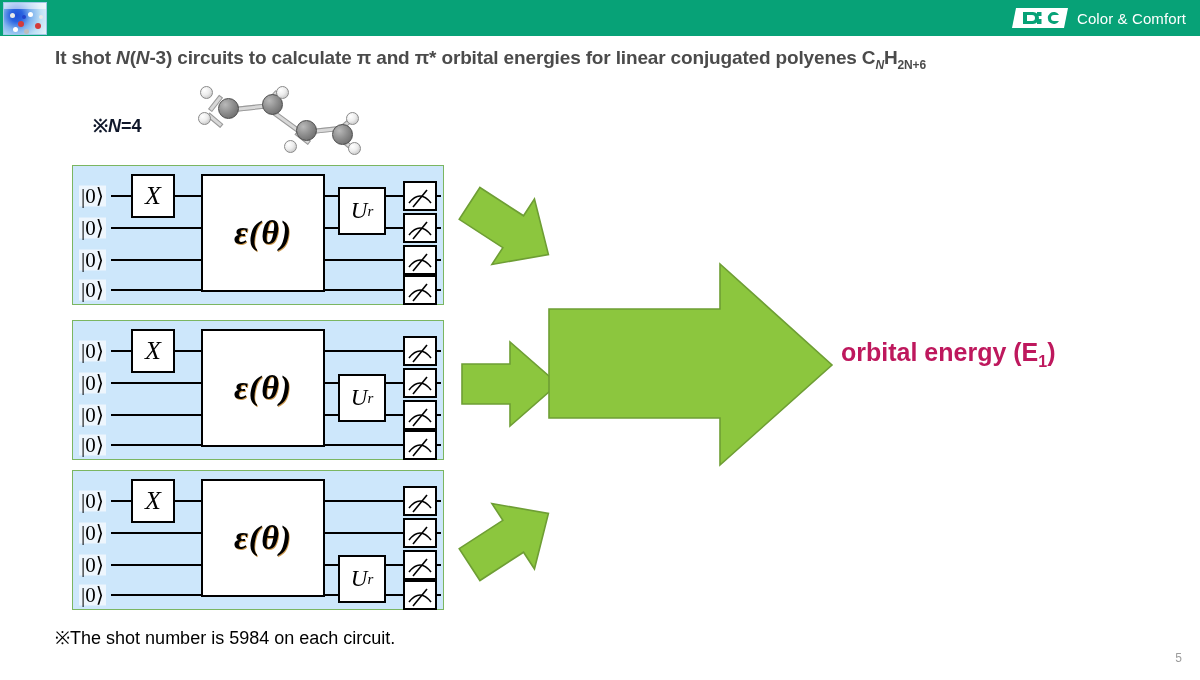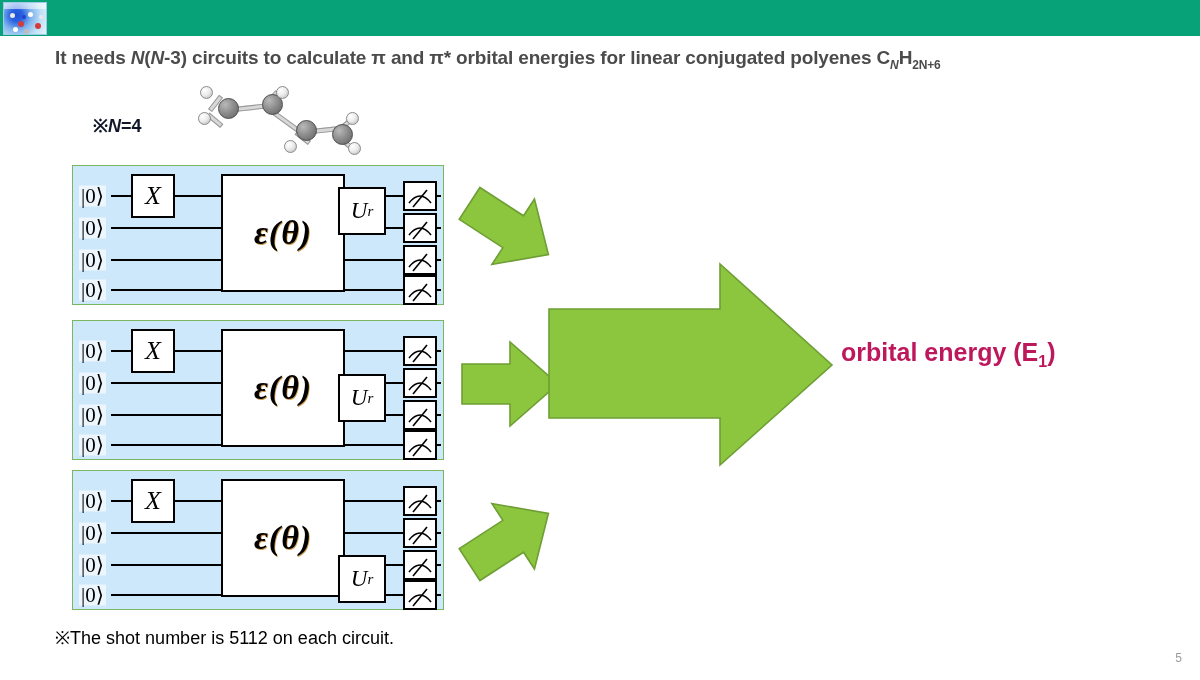--- a/index.html
+++ b/index.html
@@ -101,21 +101,21 @@
   }
   .wire { position: absolute; height: 2px; background: #000; }
 
   .gate {
     position: absolute; background: #ffffff; border: 2.5px solid #000;
     display: flex; align-items: center; justify-content: center;
     font-family: "Liberation Serif", serif; color: #000;
   }
   .gate-x { width: 44px; height: 44px; font-size: 26px; font-style: italic; }
   .gate-eps {
-    width: 124px; height: 118px; font-size: 34px; margin-left: 20px;
+    width: 124px; height: 118px; font-size: 34px;
   }
   .gate-eps .eps-inner {
     font-style: italic; font-weight: 700; letter-spacing: 1px;
     text-shadow: 0.8px 0.8px 0 rgba(190,120,20,0.75);
   }
   .gate-ur {
     width: 48px; height: 48px; font-size: 23px; font-style: italic;
   }
   .gate-ur sub { font-size: 15px; font-style: italic; }
 
@@ -161,24 +161,38 @@
     <div class="atom" style="left:6px;top:10px;width:5px;height:5px;background:#e8e8e8;"></div>
     <div class="atom" style="left:14px;top:18px;width:6px;height:6px;background:#d43b3b;"></div>
     <div class="atom" style="left:24px;top:9px;width:5px;height:5px;background:#ffffff;"></div>
     <div class="atom" style="left:31px;top:20px;width:6px;height:6px;background:#d43b3b;"></div>
     <div class="atom" style="left:9px;top:24px;width:5px;height:5px;background:#ffffff;"></div>
     <div class="atom" style="left:20px;top:26px;width:5px;height:5px;background:#bdbdbd;"></div>
     <div class="atom" style="left:35px;top:12px;width:4px;height:4px;background:#e8e8e8;"></div>
     <div class="atom" style="left:18px;top:12px;width:4px;height:4px;background:#2244cc;"></div>
   </div>
 
+  <div class="brand">
+    <span class="dic-mark">
+      <svg width="56" height="24" viewBox="0 0 56 24">
+        <polygon points="4,2 56,2 52,22 0,22" fill="#ffffff"></polygon>
+        <g fill="#07A277">
+          <path d="M11,6 h10 a6,6 0 0 1 0,12 h-10 z M15,9 v6 h5 a3,3 0 0 0 0,-6 z"></path>
+          <rect x="25" y="6" width="4.5" height="4"></rect>
+          <rect x="25" y="13" width="4.5" height="5"></rect>
+          <path d="M47,9 a6,6 0 1 0 0,6 h-5 a2.4,2.4 0 1 1 0,-6 z"></path>
+        </g>
+      </svg>
+    </span>
+    <span class="brand-text">Color &amp; Comfort</span>
+  </div>
 </div>
 
 <div class="slide-title">
-  <span>It needs </span><i>N</i><span>(</span><i>N</i><span>-3) circuits to calculate π and π*  orbital energies for linear conjugated polyenes C</span><sub><i>N</i></sub><span>H</span><sub>2N+6</sub>
+  <span>It shot </span><i>N</i><span>(</span><i>N</i><span>-3) circuits to calculate π and π*  orbital energies for linear conjugated polyenes C</span><sub><i>N</i></sub><span>H</span><sub>2N+6</sub>
 </div>
 
 <div class="nnote">
   <span>※</span><i>N</i><span>=4</span>
 </div>
 
 <div class="molecule">
 
   <div class="bond" style="left:28px;top:22px;width:48px;transform:rotate(-6deg);"></div>
   <div class="bond" style="left:72px;top:20px;width:42px;transform:rotate(36deg);"></div>
@@ -350,14 +364,14 @@
     <polygon points="4,47 175,47 175,2 287,103 175,203 175,156 4,156" fill="#8CC63E" stroke="#6E9E34" stroke-width="1.6"></polygon>
   </svg>
 </div>
 <div class="bigarrow-text">
 </div>
 
 <div class="result-text">
   <span>orbital energy (E</span><sub>1</sub><span>)</span>
 </div>
 
-<div class="footnote">※The shot number is 5112 on each circuit.</div>
+<div class="footnote">※The shot number is 5984 on each circuit.</div>
 <div class="pagenum">5</div>
 
 </body></html>

